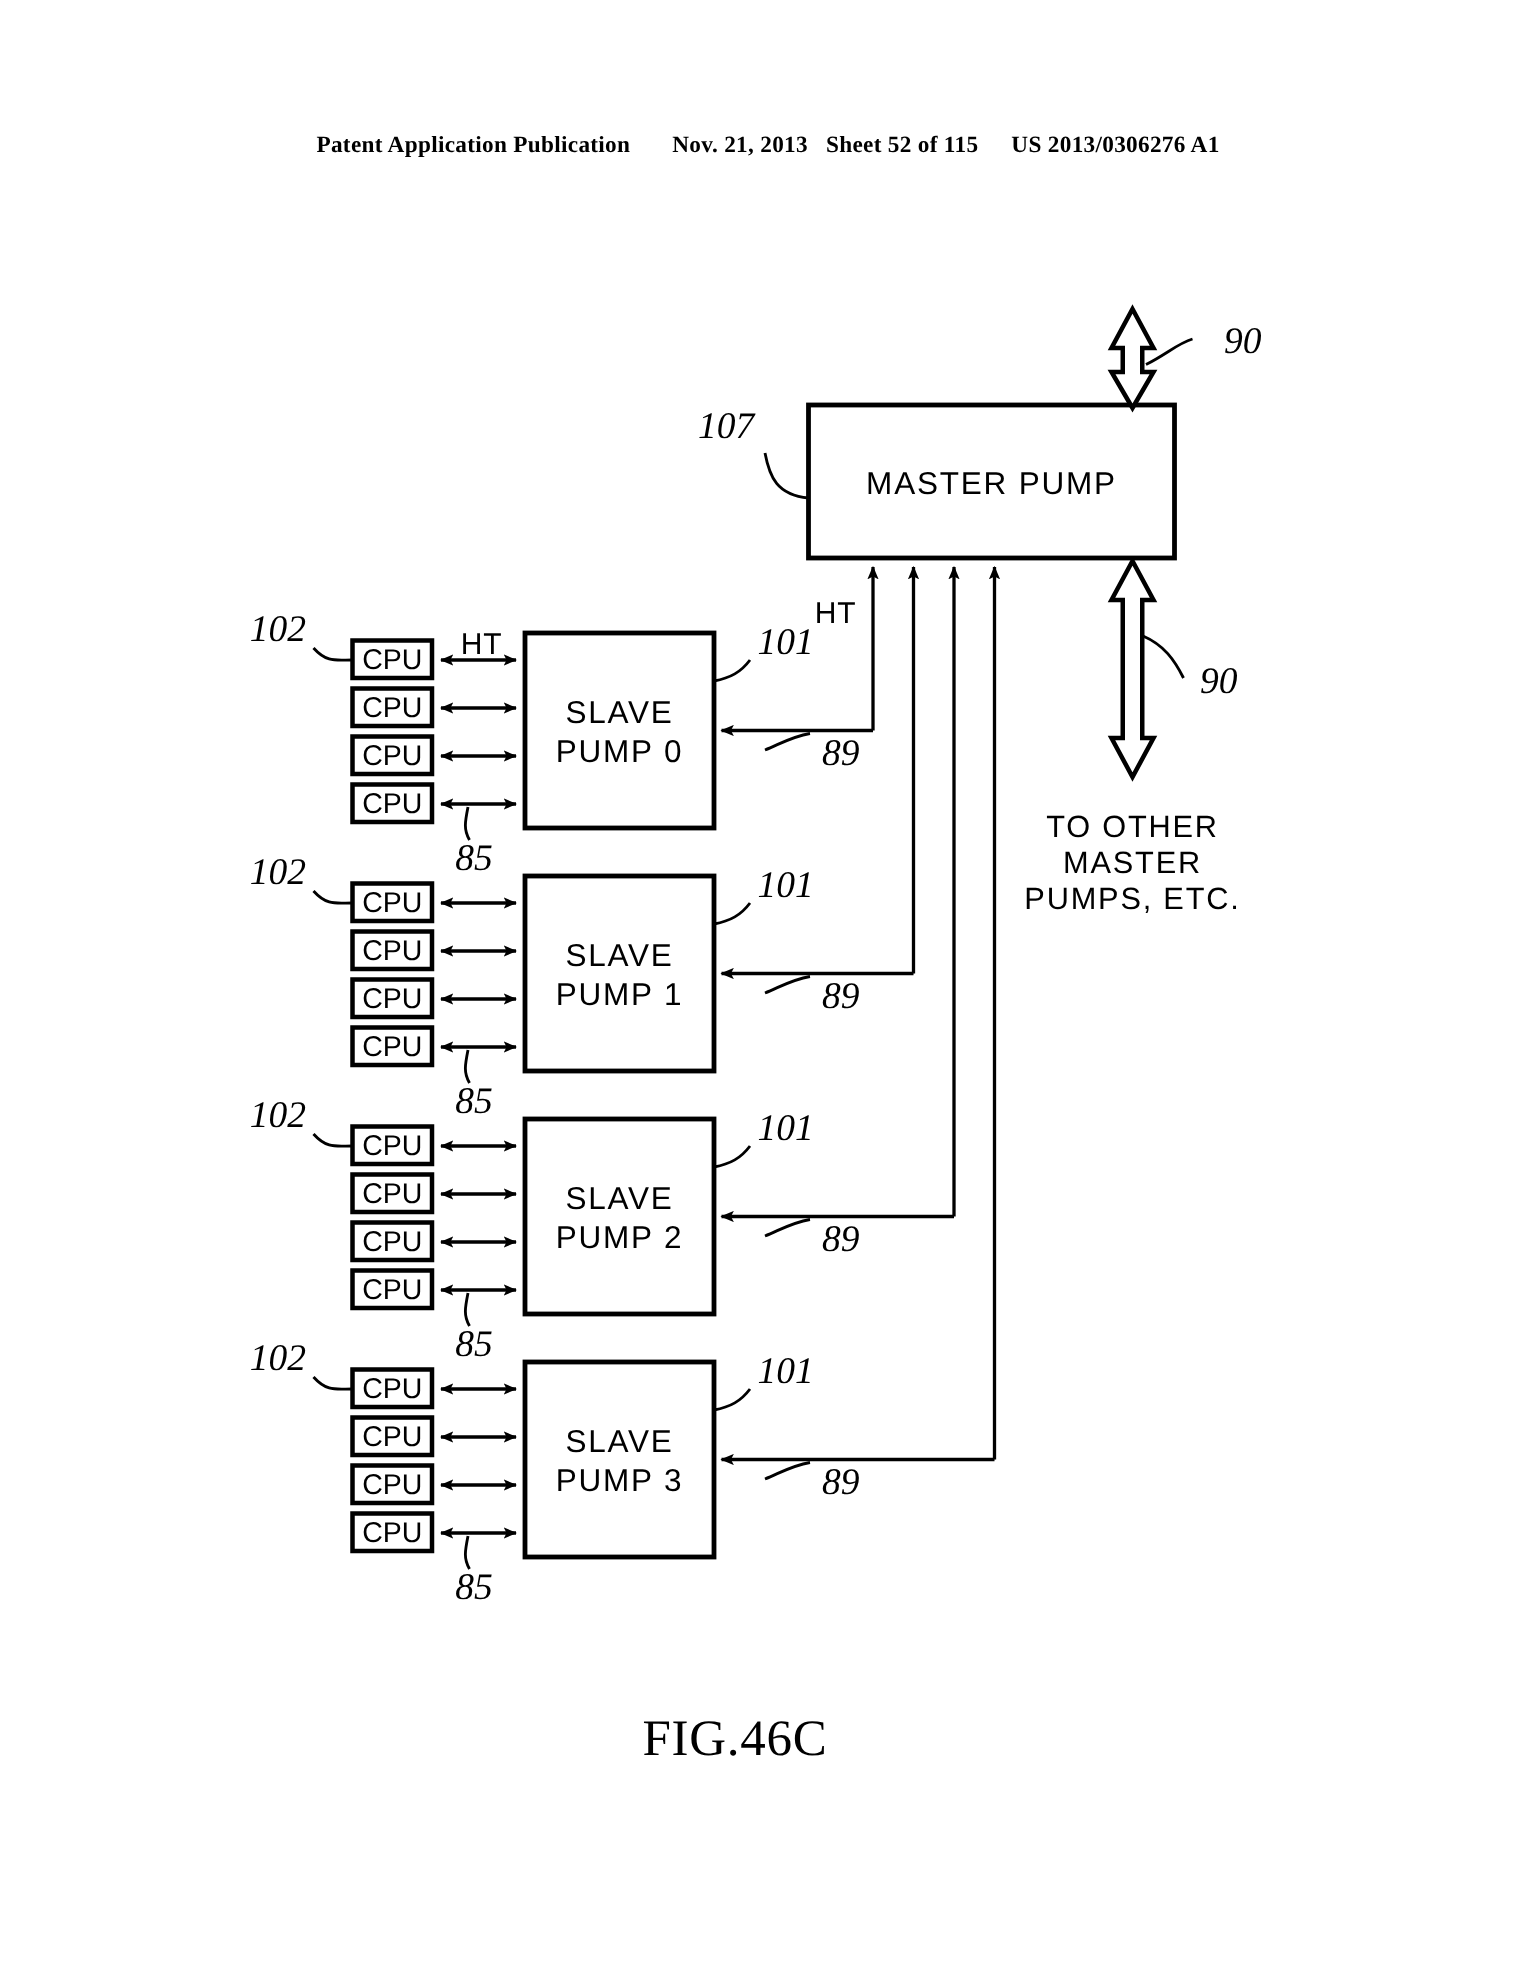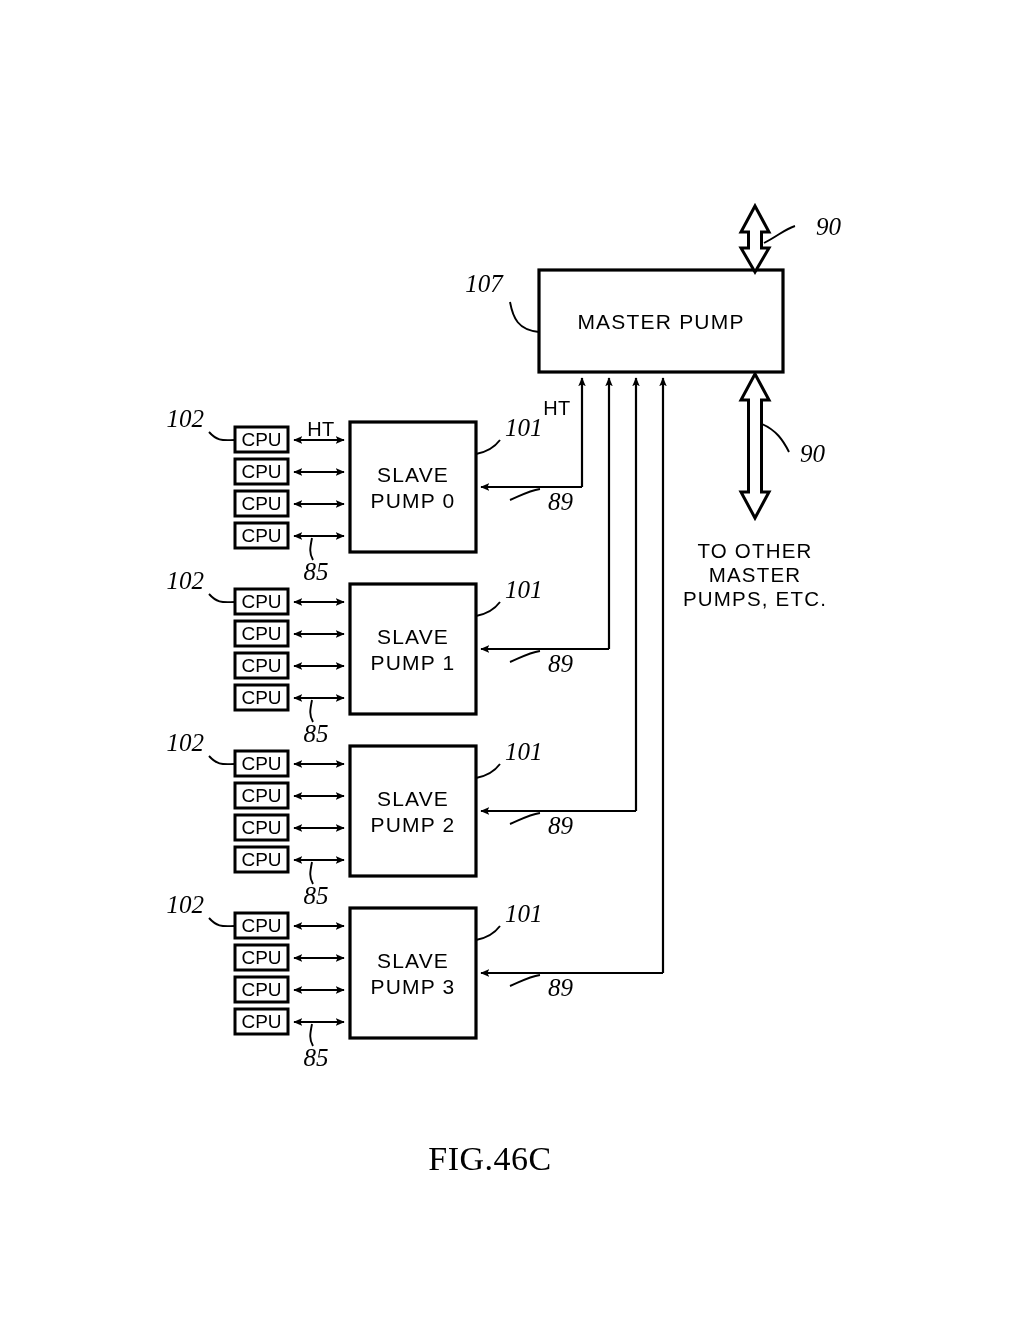--- a/index.html
+++ b/index.html
@@ -83,20 +83,23 @@
     font-family: "Liberation Serif", serif;
     font-size: 34px;
     letter-spacing: 0.5px;
   }
 </style>
 </head>
 <body>
 
 <div id="sheet">
 
+  <div class="hdr">
+    <span>Patent Application Publication</span><span class="gapA"></span><span>Nov. 21, 2013</span><span class="gapB"></span><span>Sheet 52 of 115</span><span class="gapC"></span><span>US 2013/0306276 A1</span>
+  </div>
 
   <svg id="fig" viewBox="0 0 1024 1320">
     <defs>
       <marker id="solidArrow" viewBox="0 0 12 10" refX="11" refY="5" markerWidth="9" markerHeight="7.5" orient="auto-start-reverse" markerUnits="userSpaceOnUse">
         <path d="M0,0 L12,5 L0,10 L2.6,5 Z" fill="#000"></path>
       </marker>
     </defs>
 
     <g>
       <rect class="boxline" x="539" y="270" width="244" height="102"></rect>

